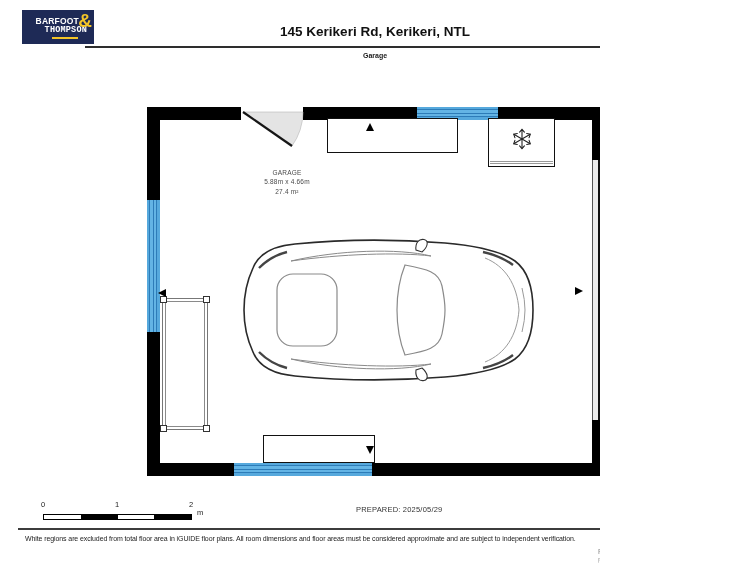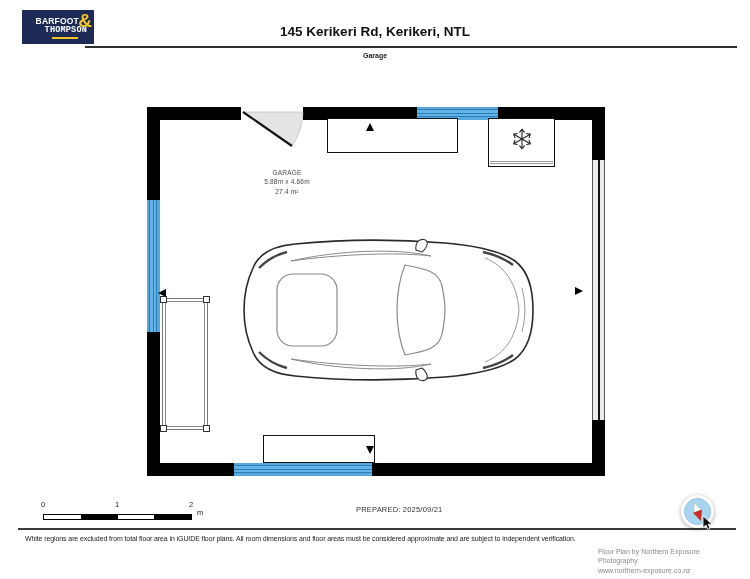--- a/index.html
+++ b/index.html
@@ -1,17 +1,17 @@
 <!DOCTYPE html>
 <html><head>
 <meta charset="utf-8">
 <style>
   html,body{margin:0;padding:0;background:#fff;}
   #screen{
-    position:relative;width:750px;height:579px;background:#ffffff;overflow:hidden;
+    position:relative;width:600px;height:579px;background:#ffffff;overflow:hidden;
     font-family:"Liberation Sans","DejaVu Sans",sans-serif;color:#111;border-radius:24px;
   }
   .abs{position:absolute;}
 
   
   .logo{left:22px;top:10px;width:72px;height:34px;background:#1e2a56;}
   .logo-line1{position:absolute;top:6px;right:15px;color:#fff;font-size:8.5px;font-weight:bold;letter-spacing:.2px;}
   .logo-line2{position:absolute;top:15px;right:7px;color:#fff;font-size:8.5px;font-weight:bold;letter-spacing:.2px;font-family:Liberation Mono, monospace;}
   .logo-amp{position:absolute;top:1px;right:2px;color:#f3c428;font-size:19px;font-weight:bold;line-height:19px;}
   .logo-rule{position:absolute;bottom:5px;right:16px;width:26px;height:2px;background:#f3c428;}
@@ -170,21 +170,21 @@
   <div class="abs scale-num" style="left:117px;">1</div>
   <div class="abs scale-num" style="left:191px;">2</div>
   <div class="abs scale-bar">
     <div class="seg-w"></div>
     <div class="seg-b"></div>
     <div class="seg-w"></div>
     <div class="seg-b"></div>
   </div>
   <div class="abs scale-unit">m</div>
 
-  <div class="abs prepared">PREPARED: 2025/09/21</div>
+  <div class="abs prepared">PREPARED: 2025/05/29</div>
   <div class="abs footer-rule"></div>
   <div class="abs disclaimer">White regions are excluded from total floor area in iGUIDE floor plans. All room dimensions and floor areas must be considered approximate and are subject to independent verification.</div>
   <div class="abs credits">
     <div>Floor Plan by Northern Exposure Photography</div>
     <div>www.northern-exposure.co.nz</div>
   </div>
 
   <div class="abs compass">
     <div class="compass-face"></div>
     <svg style="position:absolute;left:3px;top:3px;" width="27" height="27" viewBox="-13.5 -13.5 27 27">

